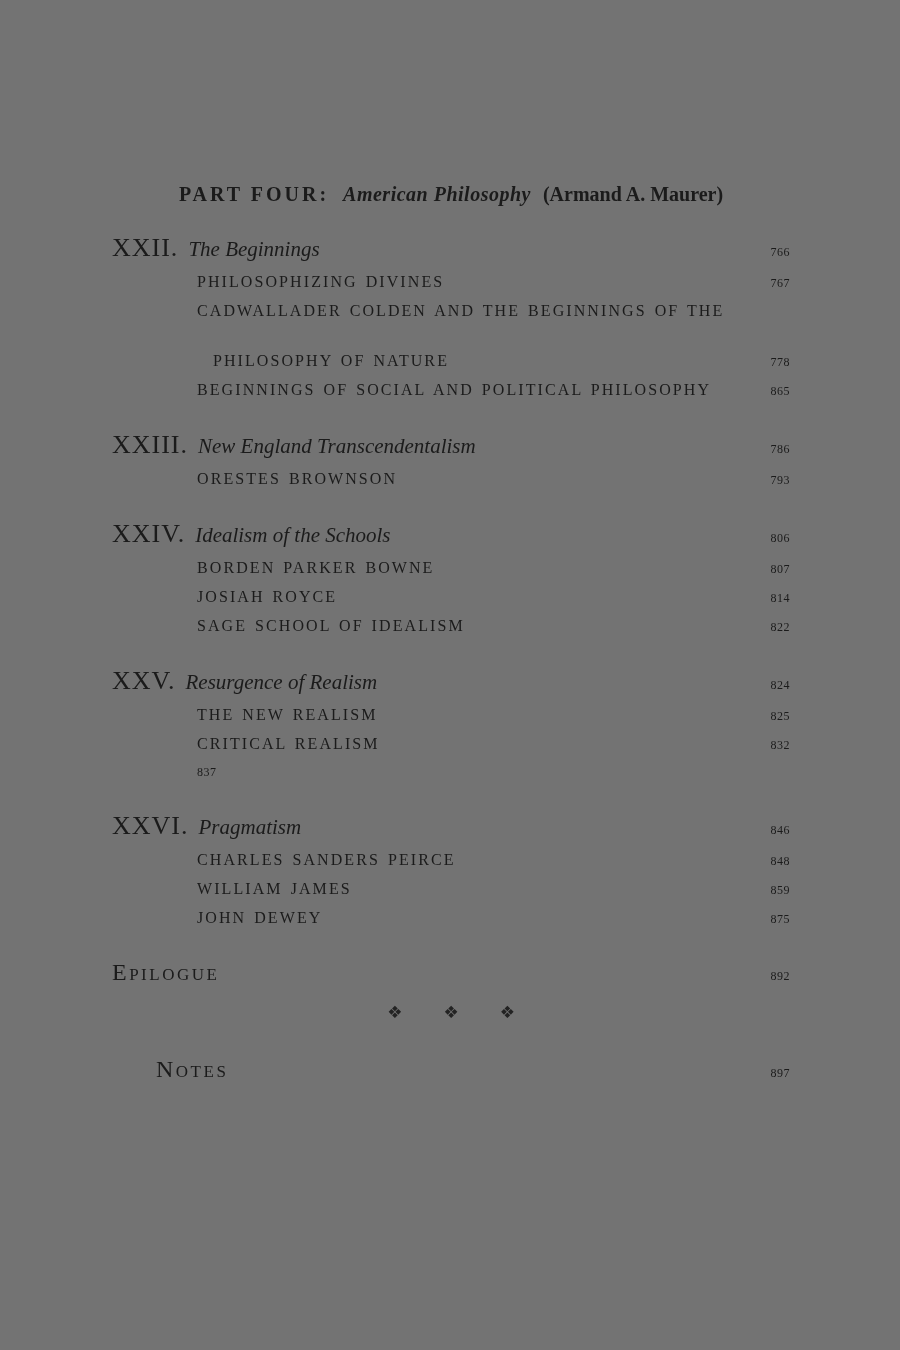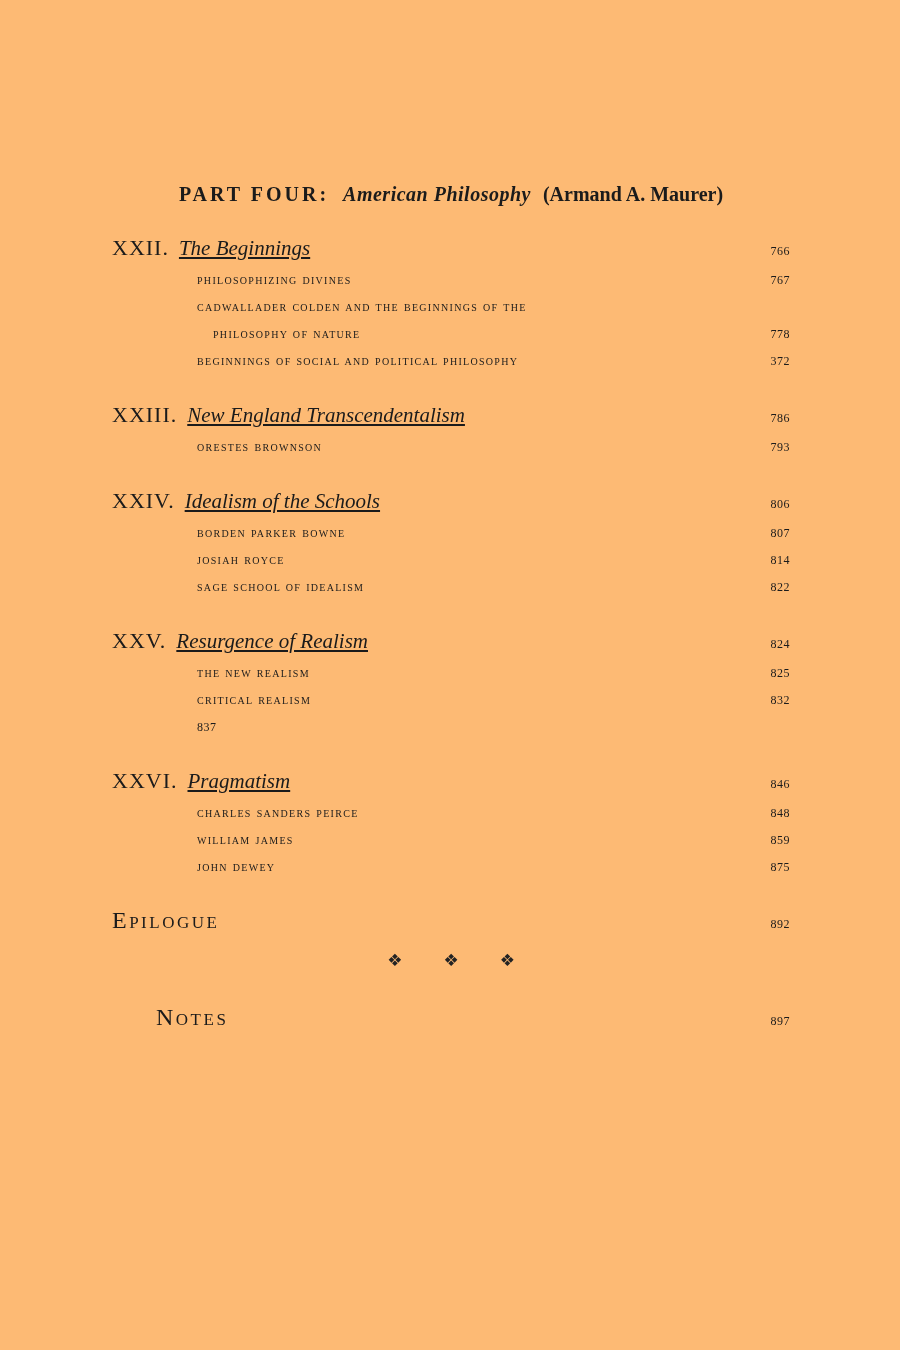--- a/index.html
+++ b/index.html
@@ -3,21 +3,21 @@
 <meta charset="utf-8">
 <style>
   html, body {
     margin: 0;
     padding: 0;
   }
   .page {
     position: relative;
     width: 900px;
     height: 1350px;
-    background: #fdba74;
+    background: #737373;
     color: #1b1b1b;
     font-family: "Liberation Serif", "DejaVu Serif", serif;
     overflow: hidden;
   }
   .content {
     padding: 180px 110px 0 112px; 
   }
 
   
   .part-header {
@@ -35,38 +35,38 @@
   .row {
     display: flex;
     justify-content: space-between;
     align-items: baseline;
   }
   .chapter-row {
     margin-top: 24px;
     line-height: 31px;
   }
   .chapter-numeral {
-    font-size: 22px;
+    font-size: 26px;
     letter-spacing: 1px;
   }
   .chapter-title {
     font-style: italic;
     font-size: 21px;
     margin-left: 6px;
-    text-decoration: underline;
   }
   .sub-row {
     line-height: 27px;
     padding-left: 85px;   
   }
   .sub-row.continuation {
     padding-left: 101px;  
+    margin-top: 23px;
   }
   .sub-label {
-    font-size: 10px;
+    font-size: 16px;
     letter-spacing: 0.13em;
     word-spacing: 0.12em;
     font-family: Liberation Serif, serif;
   }
   .page-num {
     font-size: 12px;
     letter-spacing: 0.5px;
     flex-shrink: 0;
   }
 
@@ -125,21 +125,21 @@
     <div class="row sub-row">
       <span class="sub-label">CADWALLADER COLDEN AND THE BEGINNINGS OF THE</span>
       <span class="page-num"></span>
     </div>
     <div class="row sub-row continuation">
       <span class="sub-label">PHILOSOPHY OF NATURE</span>
       <span class="page-num">778</span>
     </div>
     <div class="row sub-row">
       <span class="sub-label">BEGINNINGS OF SOCIAL AND POLITICAL PHILOSOPHY</span>
-      <span class="page-num">372</span>
+      <span class="page-num">865</span>
     </div>
 
     <div class="row chapter-row">
       <span>
         <span class="chapter-numeral">XXIII.</span>
         <span class="chapter-title">New England Transcendentalism</span>
       </span>
       <span class="page-num">786</span>
     </div>
     <div class="row sub-row">

